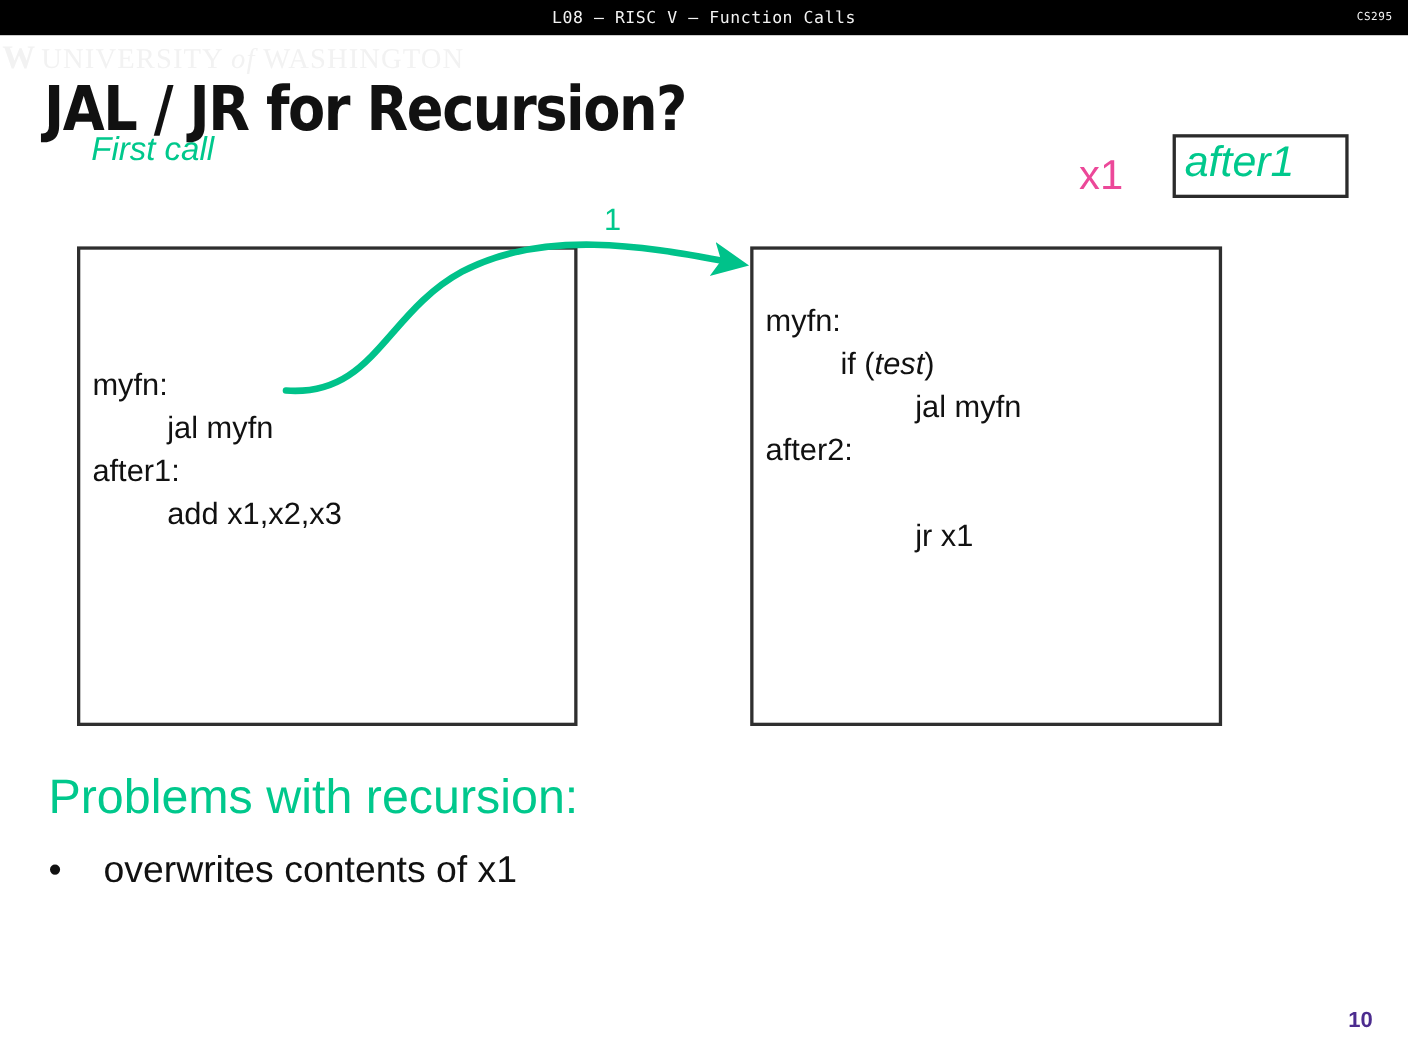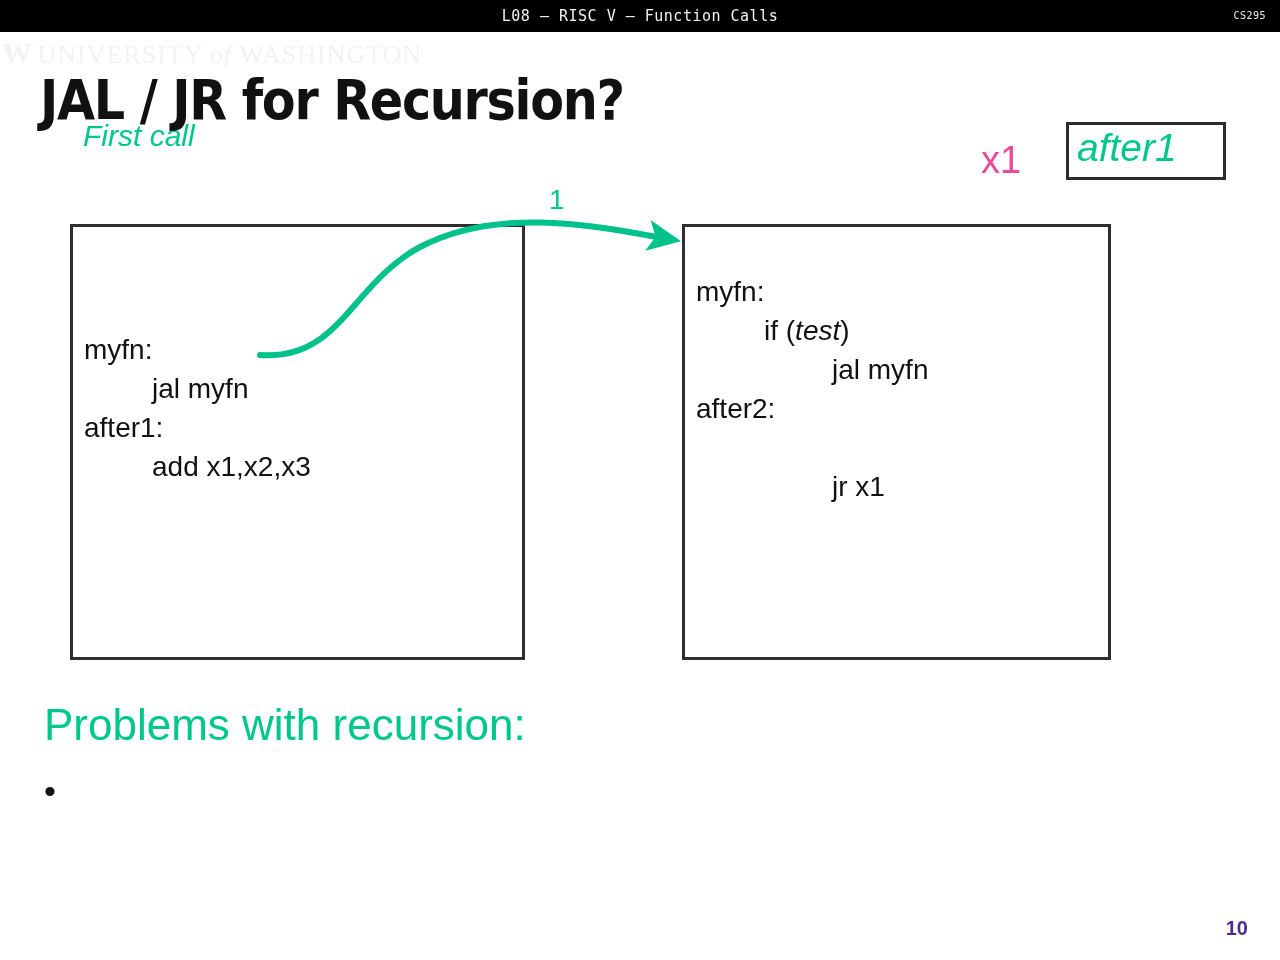--- a/index.html
+++ b/index.html
@@ -255,15 +255,16 @@
       <path d="M0,0.4 L5.6,3 L0,5.6 L1.3,3 Z" fill="#00c28a"></path>
     </marker>
   </defs>
   <path d="M 40 180 C 120 186, 130 110, 200 72 C 280 30, 380 52, 448 64" fill="none" stroke="#00c28a" stroke-width="6" stroke-linecap="round" marker-end="url(#arrowhead)"></path>
 </svg>
 <div class="arrow-num">1</div>
 
 <div class="problems-head">Problems with recursion:</div>
 <div class="bullet-row">
   <span class="bullet-dot">•</span>
+  <span class="bullet-text">overwrites contents of x1</span>
 </div>
 
 <div class="page-num">10</div>
 
 </body></html>

